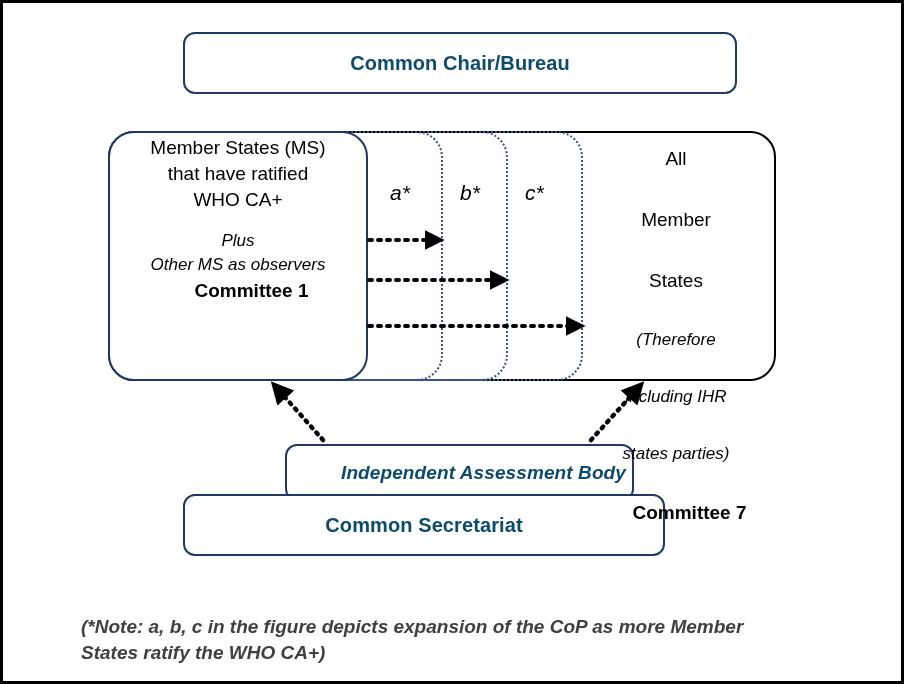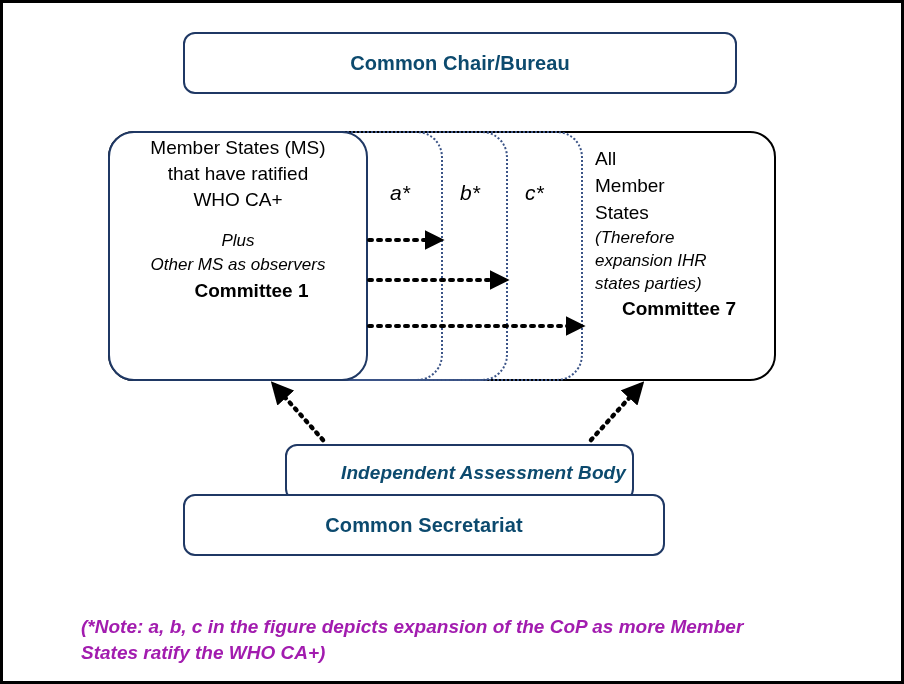--- a/index.html
+++ b/index.html
@@ -89,22 +89,23 @@
   .c-line.italic { font-style: italic; font-size: 17px; line-height: 24px; }
   .c-line.bold { font-weight: bold; font-size: 19px; line-height: 28px; margin-left: 27px; }
   .c-gap { height: 16px; }
 
   
   #committee2 {
     position: absolute;
     left: 592px; top: 142px; width: 162px;
     display: flex;
     flex-direction: column;
-    align-items: flex-start;
+    align-items: center;
     z-index: 6;
+    gap: 34px;
   }
   #committee2 .c-line { font-size: 19px; line-height: 27px; }
   #committee2 .c-line.italic { font-size: 17px; line-height: 23px; }
 
   
   .dotted-box {
     position: absolute;
     top: 128px;
     height: 250px;
     border: 2.5px dotted #3B5487;
@@ -139,21 +140,21 @@
   }
 
   
   #footnote {
     position: absolute;
     left: 78px; top: 611px; width: 706px;
     font-style: italic;
     font-weight: bold;
     font-size: 19px;
     line-height: 26px;
-    color: #a21caf;
+    color: #404040;
     text-align: left;
   }
 </style>
 </head>
 <body>
 
 <div id="figure">
 
   <div class="box navy-pill" id="common-chair">
     <span class="label">Common Chair/Bureau</span>
@@ -177,21 +178,21 @@
     <span class="c-line italic">Plus</span>
     <span class="c-line italic">Other MS as observers</span>
     <span class="c-line bold">Committee 1</span>
   </div>
 
   <div id="committee2">
     <span class="c-line">All</span>
     <span class="c-line">Member</span>
     <span class="c-line">States</span>
     <span class="c-line italic">(Therefore</span>
-    <span class="c-line italic">expansion IHR</span>
+    <span class="c-line italic">including IHR</span>
     <span class="c-line italic">states parties)</span>
     <span class="c-line bold">Committee 7</span>
   </div>
 
   <svg id="arrows" viewBox="0 0 904 684">
     <defs>
       <marker id="arrowhead" markerWidth="5" markerHeight="5" refX="3.6" refY="2.5" orient="auto">
         <path d="M0,0 L5,2.5 L0,5 z" fill="#000000"></path>
       </marker>
     </defs>

